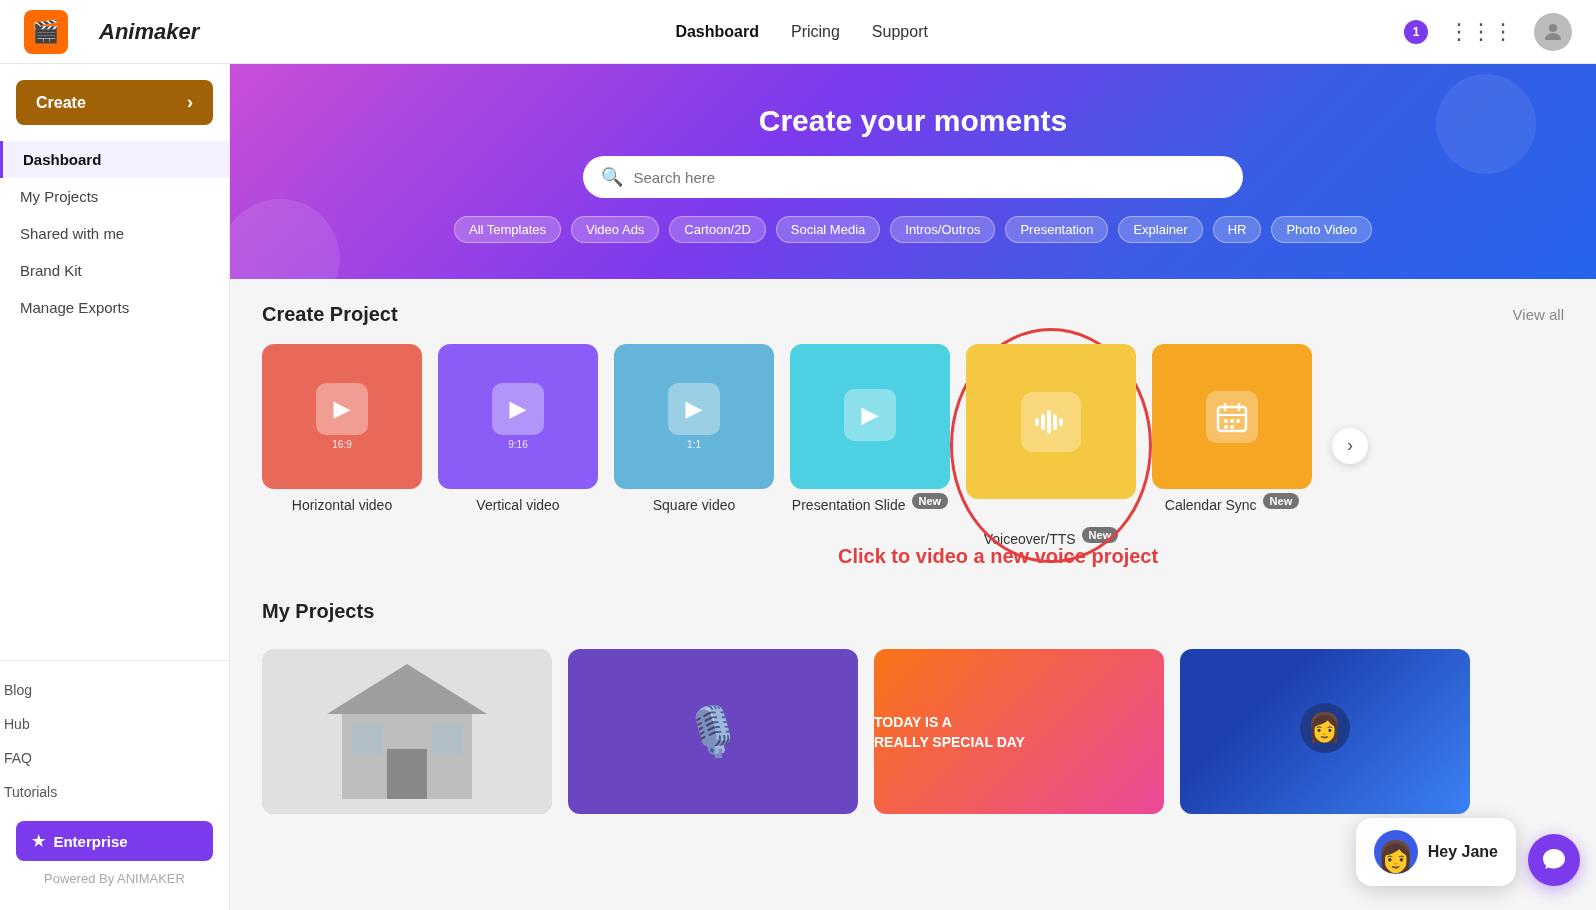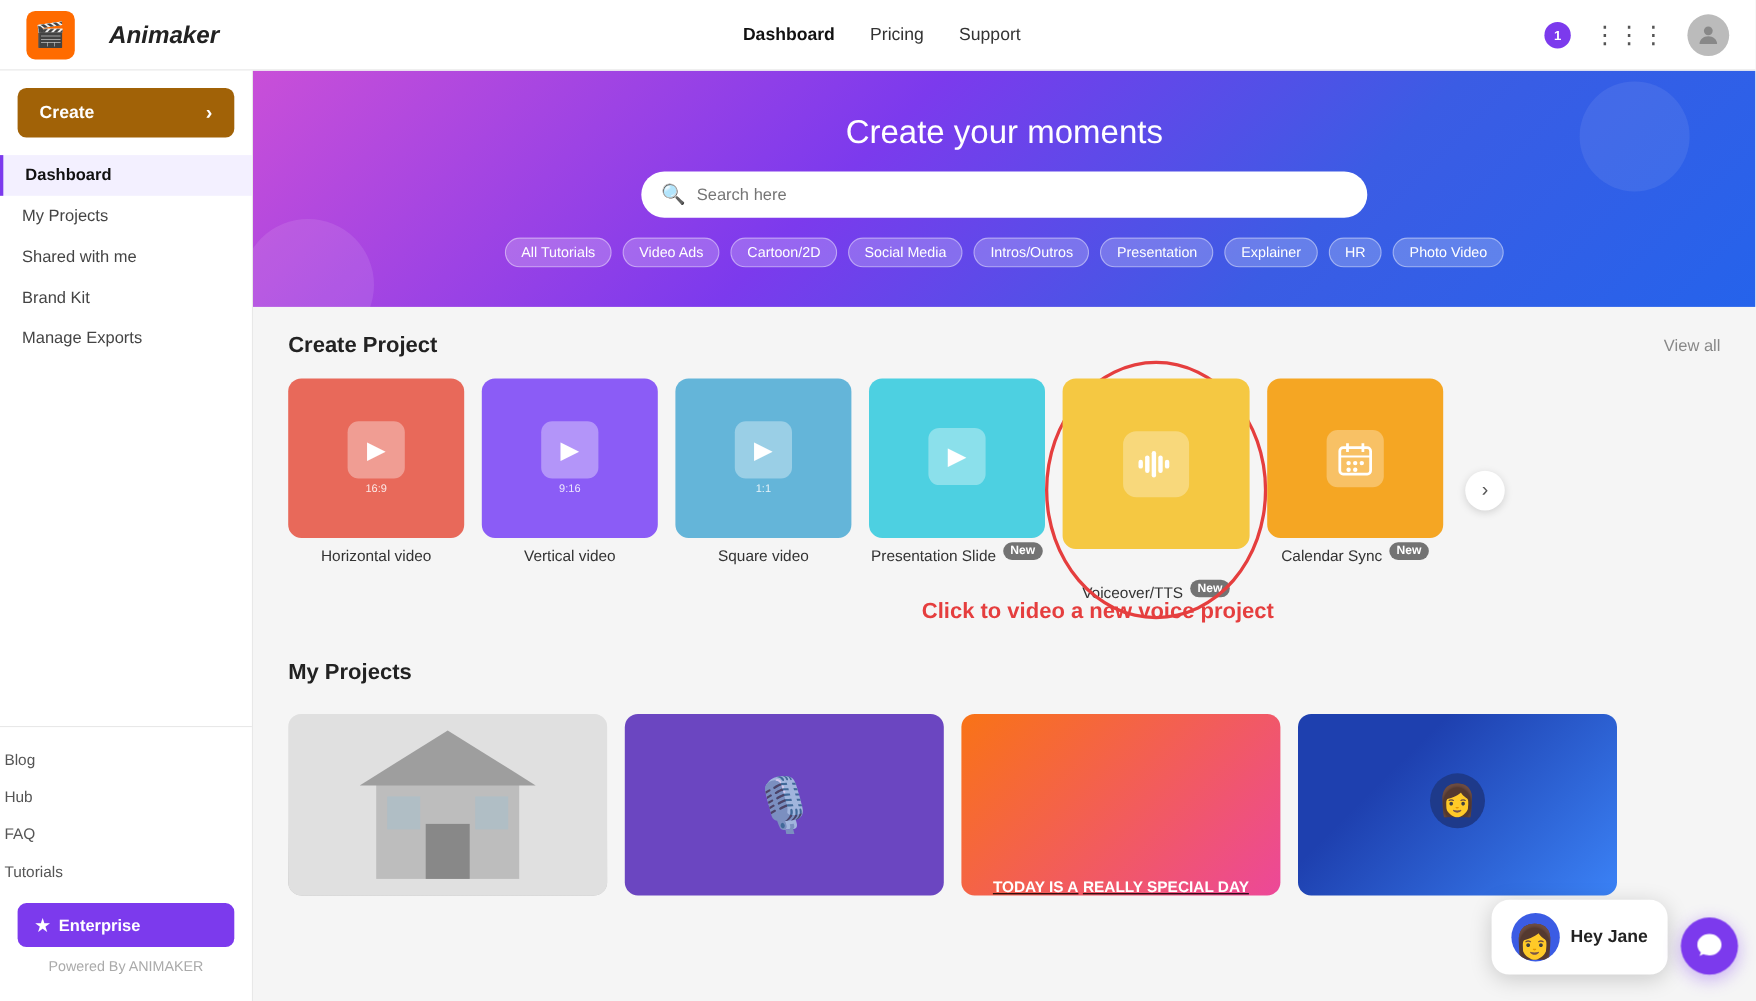--- a/index.html
+++ b/index.html
@@ -75,21 +75,21 @@
     
     .main-content { flex: 1; overflow-y: auto; padding: 0; background: #f5f5f5; }
 
     
     .hero-banner {
       background: linear-gradient(135deg, #c94fd8 0%, #7c3aed 40%, #3b5ce4 70%, #2563eb 100%);
       padding: 40px 60px 36px;
       position: relative; overflow: hidden; min-height: 210px;
       display: flex; flex-direction: column; align-items: center;
     }
-    .hero-title { color: #fff; font-size: 30px; font-weight: 400; margin-bottom: 18px; text-align: center; }
+    .hero-title { color: #fff; font-size: 30px; font-weight: 700; margin-bottom: 18px; text-align: center; }
     .search-bar {
       width: 660px; background: #fff; border-radius: 28px;
       display: flex; align-items: center; padding: 10px 18px; gap: 10px;
       margin-bottom: 18px;
     }
     .search-bar input {
       border: none; outline: none; font-size: 15px; color: #555; flex: 1; background: transparent;
     }
     .search-icon { color: #888; font-size: 18px; }
     .tag-row { display: flex; gap: 10px; flex-wrap: wrap; justify-content: center; }
@@ -156,21 +156,21 @@
     }
 
     
     .thumb-row { display: flex; gap: 16px; padding: 0 32px 24px; }
     .thumb-card {
       width: 290px; height: 165px; border-radius: 12px; overflow: hidden;
       background: #ddd; flex-shrink: 0; position: relative;
     }
     .thumb-card.grey-house { background: linear-gradient(180deg, #e8e8e8 60%, #c0c0c0 100%); }
     .thumb-card.purple { background: #6b46c1; display: flex; align-items: center; justify-content: center; }
-    .thumb-card.pink-special { background: linear-gradient(135deg, #f97316 0%, #ec4899 100%); display: flex; align-items: flex-end; justify-content: center; flex-direction: row; gap: 4px; text-decoration: underline; }
+    .thumb-card.pink-special { background: linear-gradient(135deg, #f97316 0%, #ec4899 100%); display: flex; align-items: flex-start; justify-content: center; flex-direction: column; gap: 4px; }
     .thumb-card.blue-jane { background: linear-gradient(135deg, #1e40af 30%, #3b82f6 100%); display: flex; align-items: center; justify-content: center; }
     .thumb-text-special { color: #fff; font-weight: 800; font-size: 14px; text-align: center; }
 
     
     .hey-jane-bubble {
       position: fixed; bottom: 24px; right: 80px;
       background: #fff; border-radius: 16px; padding: 12px 18px;
       box-shadow: 0 4px 20px rgba(0,0,0,0.18);
       display: flex; align-items: center; gap: 10px;
       font-size: 16px; font-weight: 700; color: #222;
@@ -260,21 +260,21 @@
 
     <div class="hero-banner">
       <div class="hero-deco-left"></div>
       <div class="hero-deco-right"></div>
       <h1 class="hero-title">Create your moments</h1>
       <div class="search-bar">
         <span class="search-icon">🔍</span>
         <input type="text" placeholder="Search here" style="">
       </div>
       <div class="tag-row">
-        <span class="tag-pill">All Tutorials</span>
+        <span class="tag-pill">All Templates</span>
         <span class="tag-pill">Video Ads</span>
         <span class="tag-pill">Cartoon/2D</span>
         <span class="tag-pill">Social Media</span>
         <span class="tag-pill">Intros/Outros</span>
         <span class="tag-pill">Presentation</span>
         <span class="tag-pill">Explainer</span>
         <span class="tag-pill">HR</span>
         <span class="tag-pill">Photo Video</span>
       </div>
     </div>

